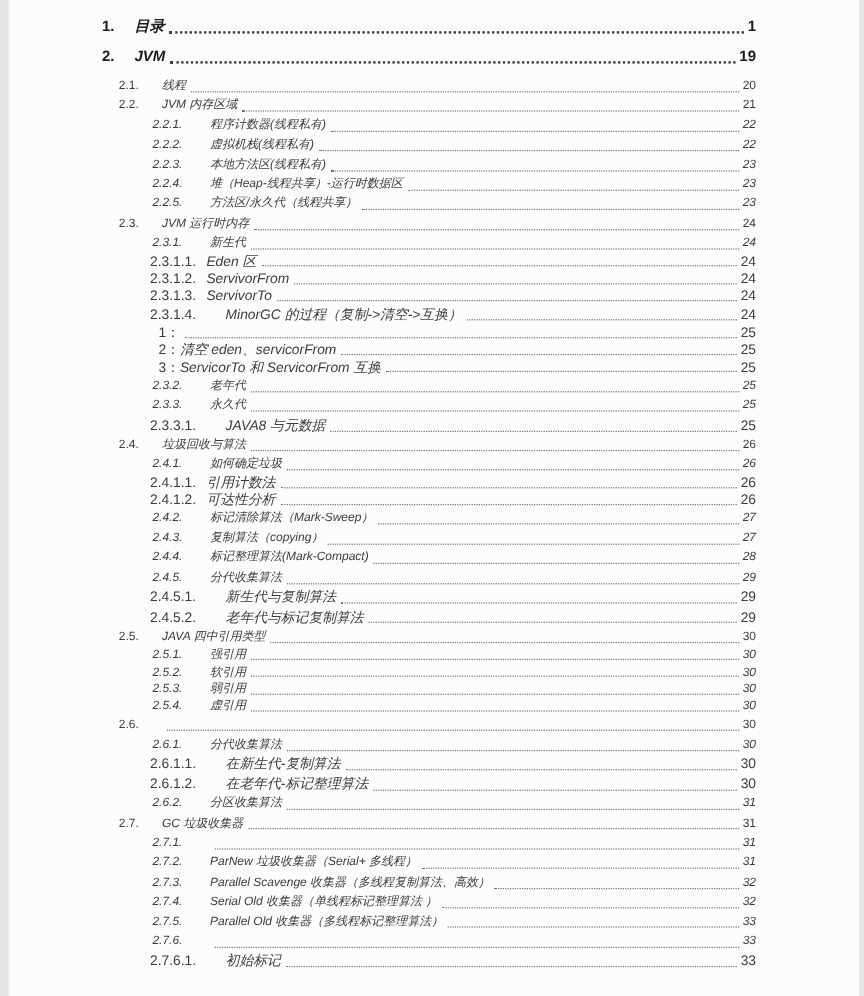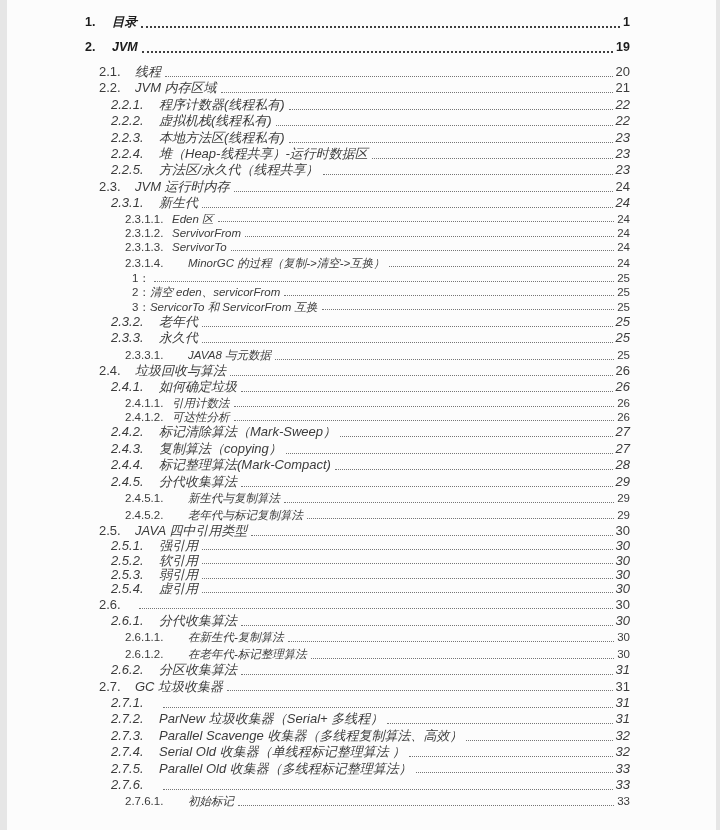--- a/index.html
+++ b/index.html
@@ -25,21 +25,21 @@
   .toc {
     position: absolute;
     left: 78px;
     right: 86px;
     top: 11px;
   }
   .toc-row {
     display: flex;
     align-items: flex-end;
     white-space: nowrap;
-    font-size: 13px;
+    font-size: 10px;
     line-height: 16.4px;
     color: #3c3c3c;
   }
   .toc-row .num {
     display: inline-block;
     flex: none;
   }
   .toc-row .title {
     flex: none;
     font-style: italic;
@@ -65,21 +65,21 @@
   .level-1 .num { min-width: 27px; }
   .level-1 .leader {
     border-bottom: 2px dotted #3f3f3f;
     margin-bottom: 3px;
   }
   
   .level-2 { padding-left: 14px; }
   .level-2 .num { min-width: 36px; }
   
   .level-3 { padding-left: 26px; }
-  .level-3 .num { min-width: 48px; }
+  .level-3 .num { min-width: 48px; margin-left: 16px; }
   .italic { font-style: italic; }
   
   .level-4 { padding-left: 40px; font-size: 11.5px; }
   .level-4 .num { min-width: 47px; }
   .level-4.wide .num { min-width: 63px; }
   
   .level-5 { padding-left: 47px; font-size: 11.5px; }
   .level-5 .num { min-width: 17px; }
   
   .tight { line-height: 14.3px; }

